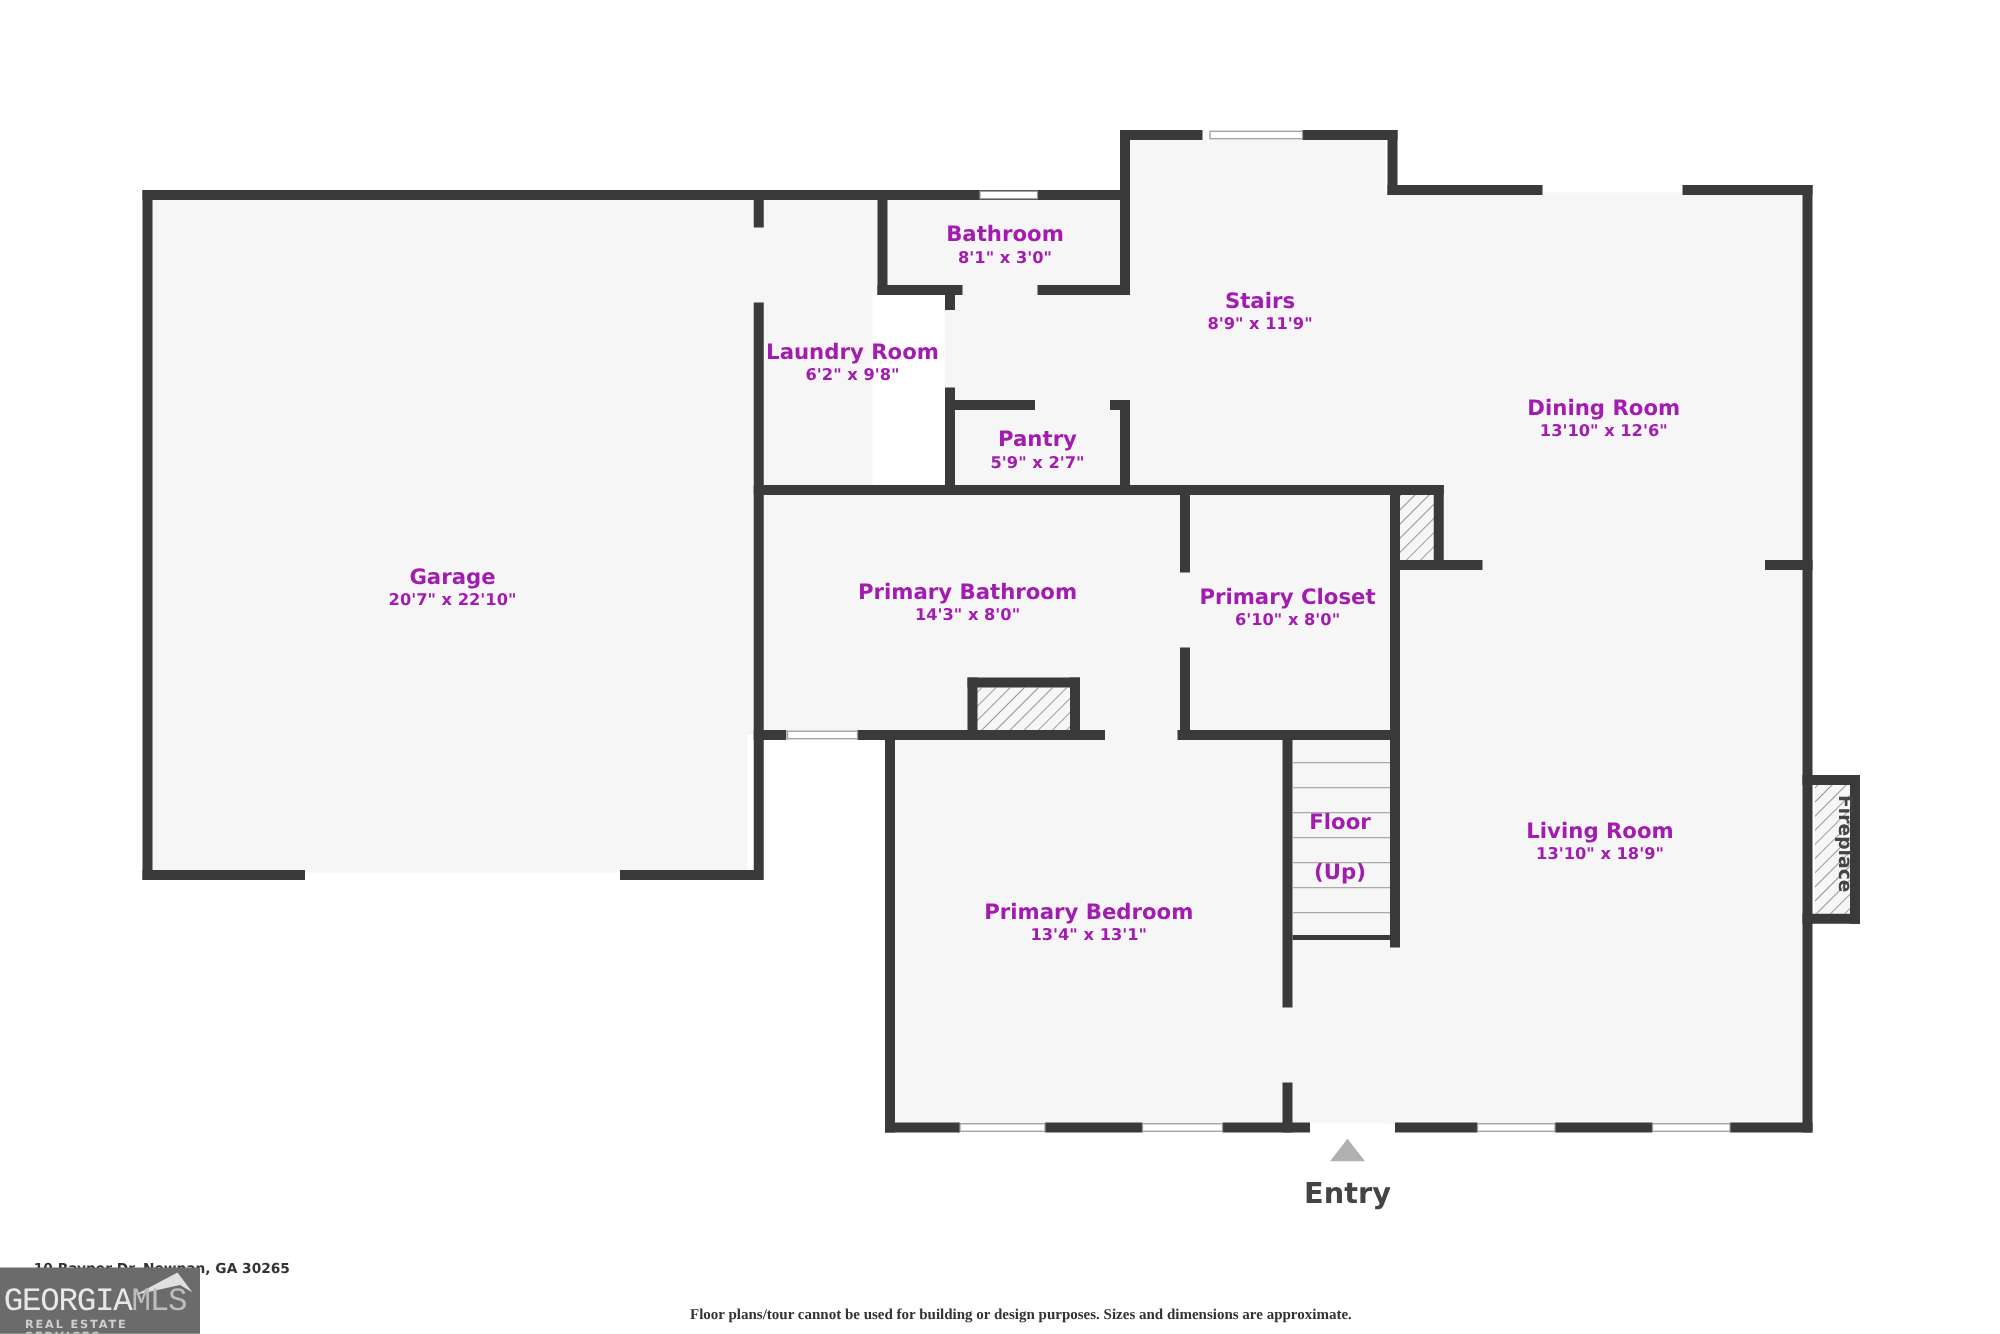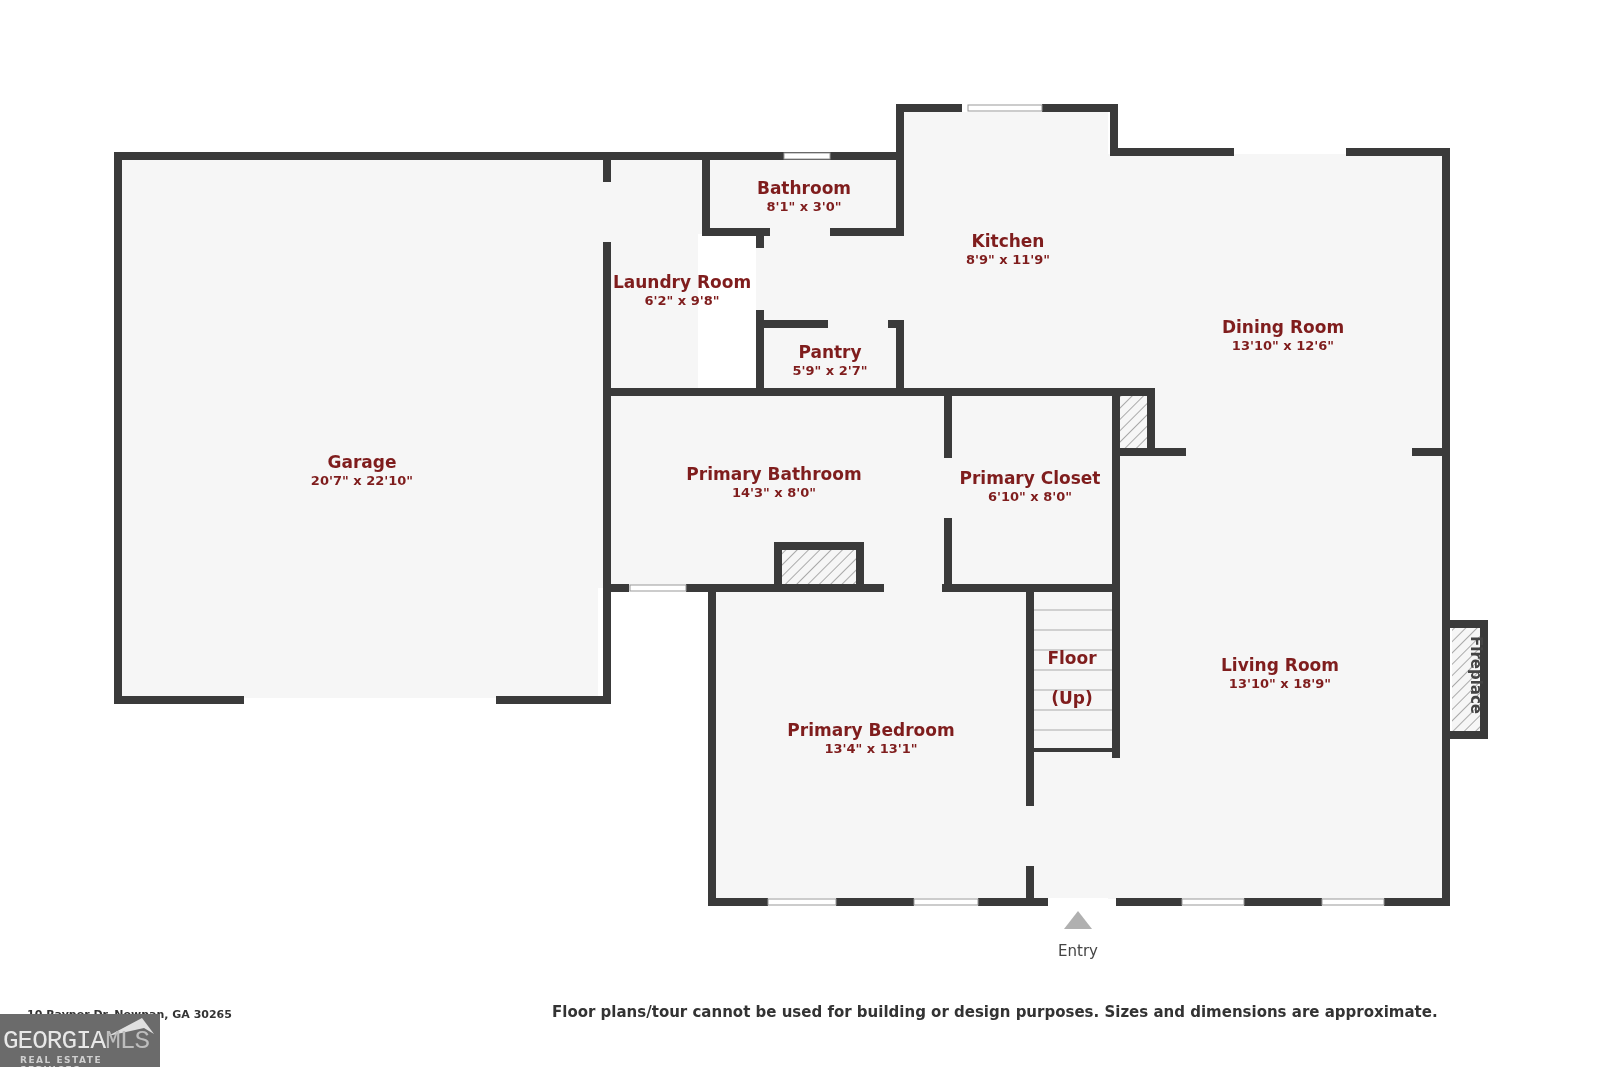--- a/index.html
+++ b/index.html
@@ -1,24 +1,24 @@
 <!DOCTYPE html>
 <html><head>
   <meta charset="utf-8">
   <style>
     html, body { margin: 0; padding: 0; background: #ffffff; }
     body { width: 1600px; height: 1067px; position: relative; overflow: hidden; font-family: "DejaVu Sans", sans-serif; }
     #plan { position: absolute; left: 0; top: 0; width: 1600px; height: 1067px; }
-    .label { position: absolute; text-align: center; color: #7f1d1d; transform: translateX(-50%); white-space: nowrap; }
+    .label { position: absolute; text-align: center; color: #a21caf; transform: translateX(-50%); white-space: nowrap; }
     .room-name { font-weight: bold; font-size: 17px; line-height: 20px; display: block; }
     .room-dim { font-weight: bold; font-size: 13px; line-height: 17px; display: block; }
-    .entry-label { position: absolute; font-weight: normal; font-size: 15px; color: #444; transform: translateX(-50%); }
+    .entry-label { position: absolute; font-weight: bold; font-size: 23px; color: #444; transform: translateX(-50%); }
     .fireplace-label { position: absolute; font-weight: bold; font-size: 15px; color: #444; transform: rotate(90deg); transform-origin: left top; white-space: nowrap; }
     .address { position: absolute; left: 27px; top: 1008px; font-size: 11px; font-weight: bold; color: #333; }
-    .disclaimer { position: absolute; left: 552px; top: 1003px; font-size: 15px; font-weight: bold; color: #333; }
+    .disclaimer { position: absolute; left: 552px; top: 1044px; font-size: 12px; font-weight: bold; color: #333; font-family: Liberation Serif, serif; }
     .logo { position: absolute; left: 0; top: 1014px; width: 160px; height: 53px; background: #6b6b6b; overflow: hidden; }
     .logo-main { position: absolute; left: 3px; top: 12px; font-size: 26px; color: #e8e8e8; letter-spacing: -1px; font-family: Liberation Mono, monospace; }
     .logo-main .mls { color: #bdbdbd; }
     .logo-sub { position: absolute; left: 20px; top: 41px; font-size: 9px; color: #cfcfcf; letter-spacing: 1.5px; font-weight: bold; }
     .logo-roof { position: absolute; left: 108px; top: 2px; }
   </style>
 </head>
 <body>
 
 <svg id="plan" viewBox="0 0 1600 1067" xmlns="http://www.w3.org/2000/svg">
@@ -140,21 +140,21 @@
 </div>
 <div class="label" style="left:682px; top:272px;">
   <span class="room-name">Laundry Room</span>
   <span class="room-dim">6'2" x 9'8"</span>
 </div>
 <div class="label" style="left:804px; top:178px;">
   <span class="room-name">Bathroom</span>
   <span class="room-dim">8'1" x 3'0"</span>
 </div>
 <div class="label" style="left:1008px; top:231px;">
-  <span class="room-name">Kitchen</span>
+  <span class="room-name">Stairs</span>
   <span class="room-dim">8'9" x 11'9"</span>
 </div>
 <div class="label" style="left:830px; top:342px;">
   <span class="room-name">Pantry</span>
   <span class="room-dim">5'9" x 2'7"</span>
 </div>
 <div class="label" style="left:1283px; top:289px;margin-top:28px;">
   <span class="room-name">Dining Room</span>
   <span class="room-dim">13'10" x 12'6"</span>
 </div>

